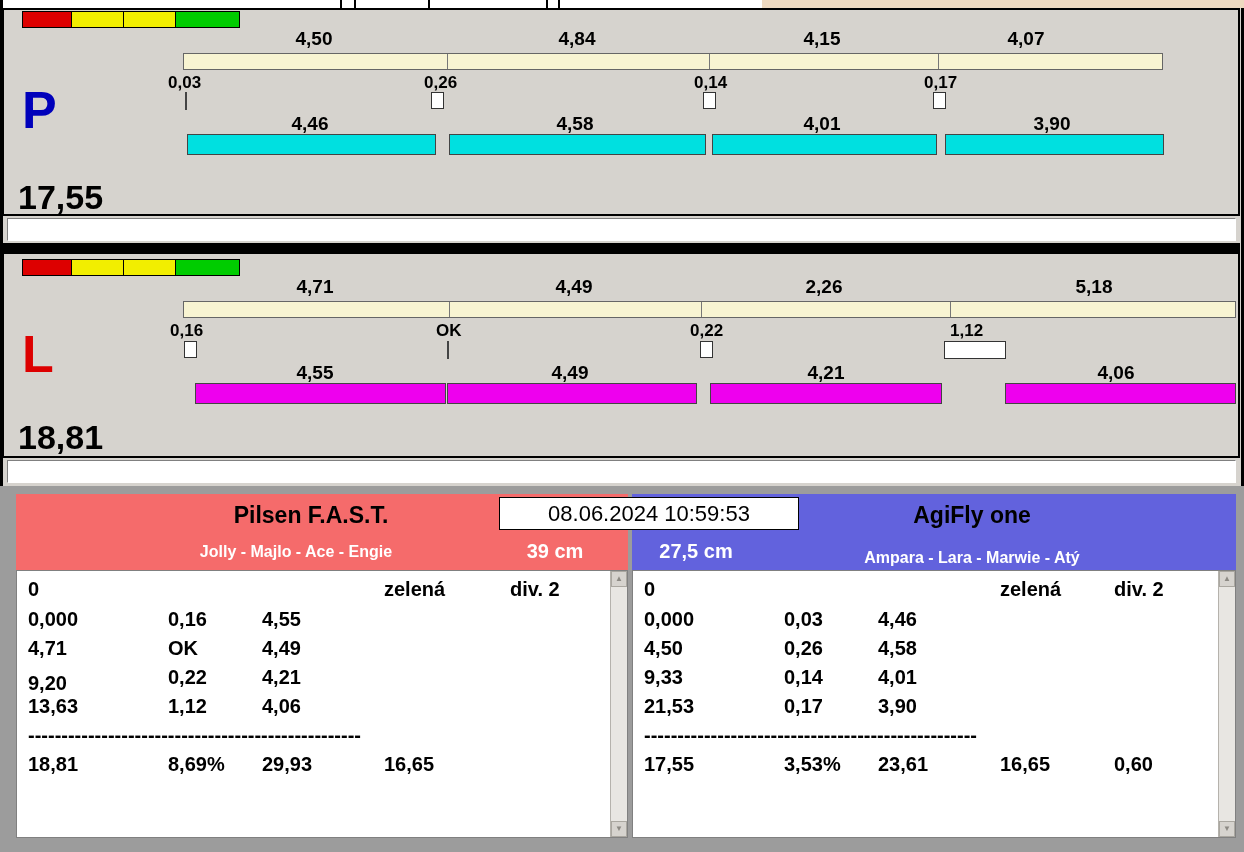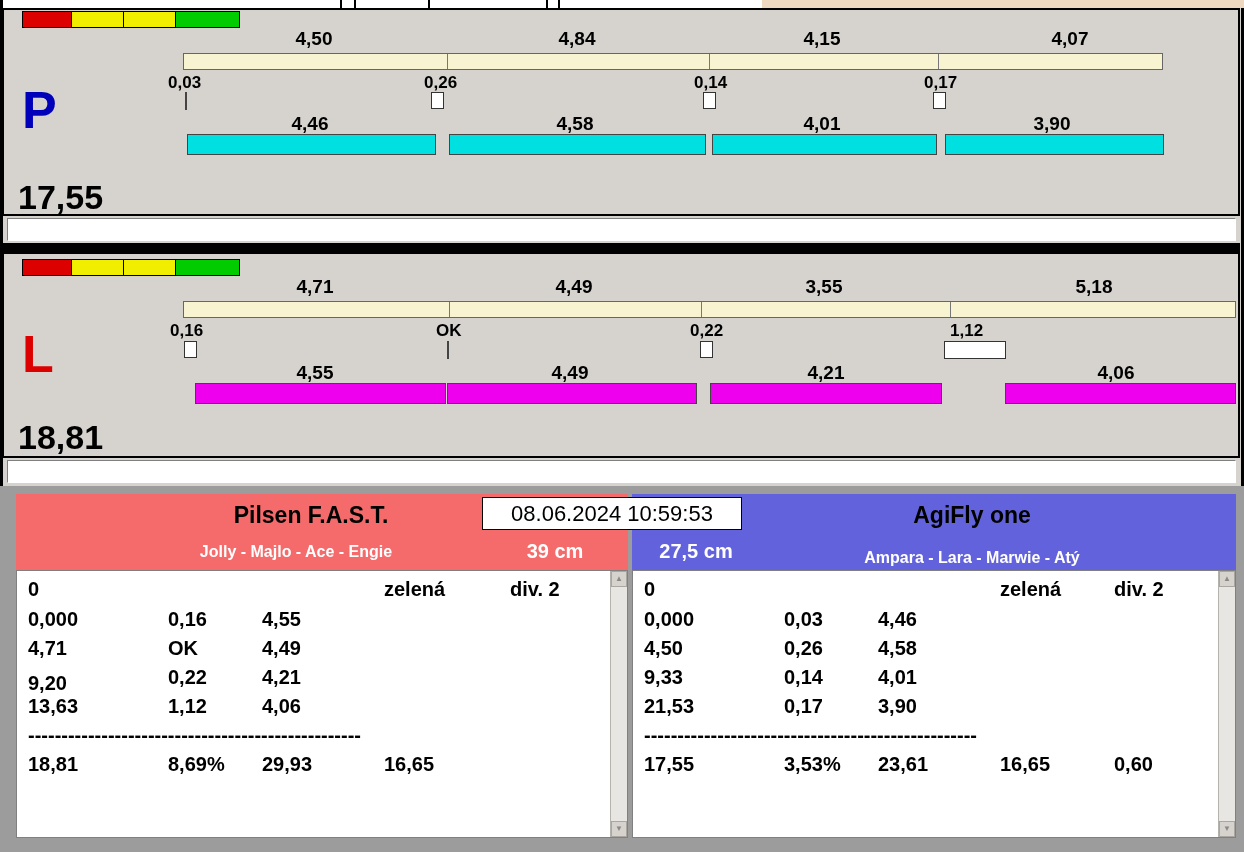--- a/index.html
+++ b/index.html
@@ -66,21 +66,21 @@
     <div class="light light-y1"></div>
     <div class="light light-y2"></div>
     <div class="light light-green"></div>
   </div>
 
   <div class="abs lane-letter" style="left:22px;top:84px;color:#0000bb">P</div>
 
   <span class="abs seg-label" style="left:264px;top:28px">4,50</span>
   <span class="abs seg-label" style="left:527px;top:28px">4,84</span>
   <span class="abs seg-label" style="left:772px;top:28px">4,15</span>
-  <span class="abs seg-label" style="left:1020px;top:28px">4,07</span>
+  <span class="abs seg-label" style="left:976px;top:28px">4,07</span>
 
   <div class="abs split-bar" style="left:183px;top:53px;width:980px">
     <i style="left:263px"></i>
       <i style="left:525px"></i>
       <i style="left:754px"></i>
   </div>
 
   <span class="abs co-label" style="left:168px;top:73px">0,03</span>
   <span class="abs co-label" style="left:424px;top:73px">0,26</span>
   <span class="abs co-label" style="left:694px;top:73px">0,14</span>
@@ -115,21 +115,21 @@
     <div class="light light-red"></div>
     <div class="light light-y1"></div>
     <div class="light light-y2"></div>
     <div class="light light-green"></div>
   </div>
 
   <div class="abs lane-letter" style="left:22px;top:328px;color:#dd0000">L</div>
 
   <span class="abs seg-label" style="left:265px;top:276px">4,71</span>
   <span class="abs seg-label" style="left:524px;top:276px">4,49</span>
-  <span class="abs seg-label" style="left:774px;top:276px">3,55</span>
+  <span class="abs seg-label" style="left:774px;top:276px">2,26</span>
   <span class="abs seg-label" style="left:1044px;top:276px">5,18</span>
 
   <div class="abs split-bar" style="left:183px;top:301px;width:1053px">
     <i style="left:265px"></i>
       <i style="left:517px"></i>
       <i style="left:766px"></i>
   </div>
 
   <span class="abs co-label" style="left:170px;top:321px">0,16</span>
   <span class="abs co-label" style="left:436px;top:321px">OK</span>
@@ -162,21 +162,21 @@
   <div class="abs hdr hdr-left" style="left:16px;top:494px;width:612px"></div>
   <div class="abs team-name" style="left:16px;top:502px;width:590px">Pilsen F.A.S.T.</div>
   <div class="abs team-dogs" style="left:16px;top:543px;width:560px">Jolly - Majlo - Ace - Engie</div>
   <div class="abs team-height" style="left:495px;top:540px;width:120px">39 cm</div>
 
   <div class="abs hdr hdr-right" style="left:632px;top:494px;width:604px"></div>
   <div class="abs team-name" style="left:712px;top:502px;width:520px">AgiFly one</div>
   <div class="abs team-dogs" style="left:712px;top:549px;width:520px">Ampara - Lara - Marwie - Atý</div>
   <div class="abs team-height" style="left:636px;top:540px;width:120px">27,5 cm</div>
 
-  <div class="abs tsbox" style="left:482px;top:497px;width:260px;height:33px">08.06.2024 10:59:53</div>
+  <div class="abs tsbox" style="left:499px;top:497px;width:300px;height:33px">08.06.2024 10:59:53</div>
 
   <div class="abs tbl" style="left:16px;top:570px;width:612px;height:268px"></div>
   <span class="abs cell" style="left:28px;top:578px">0</span>
   <span class="abs cell" style="left:384px;top:578px">zelená</span>
   <span class="abs cell" style="left:510px;top:578px">div. 2</span>
 
   <span class="abs cell" style="left:28px;top:608px">0,000</span>
   <span class="abs cell" style="left:168px;top:608px">0,16</span>
   <span class="abs cell" style="left:262px;top:608px">4,55</span>
 

